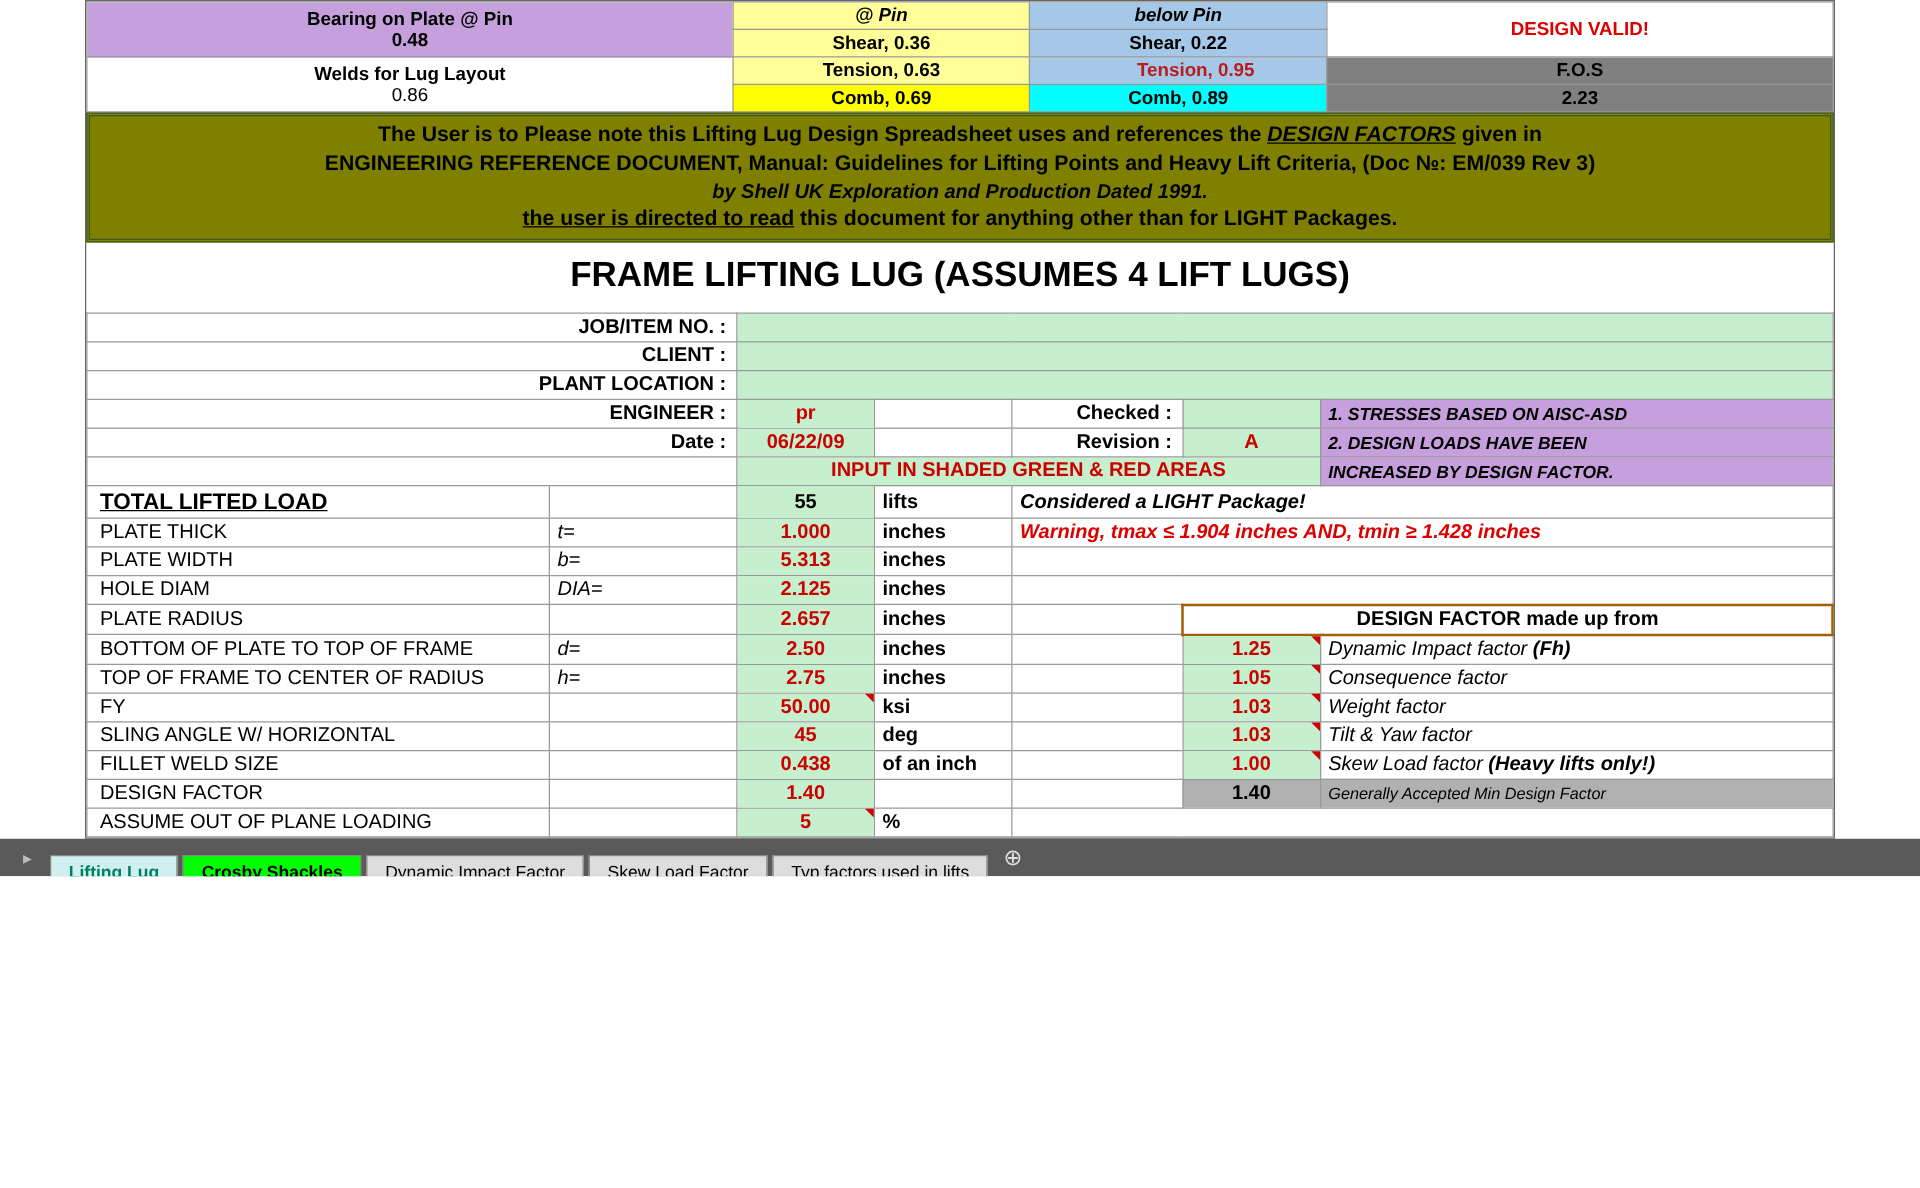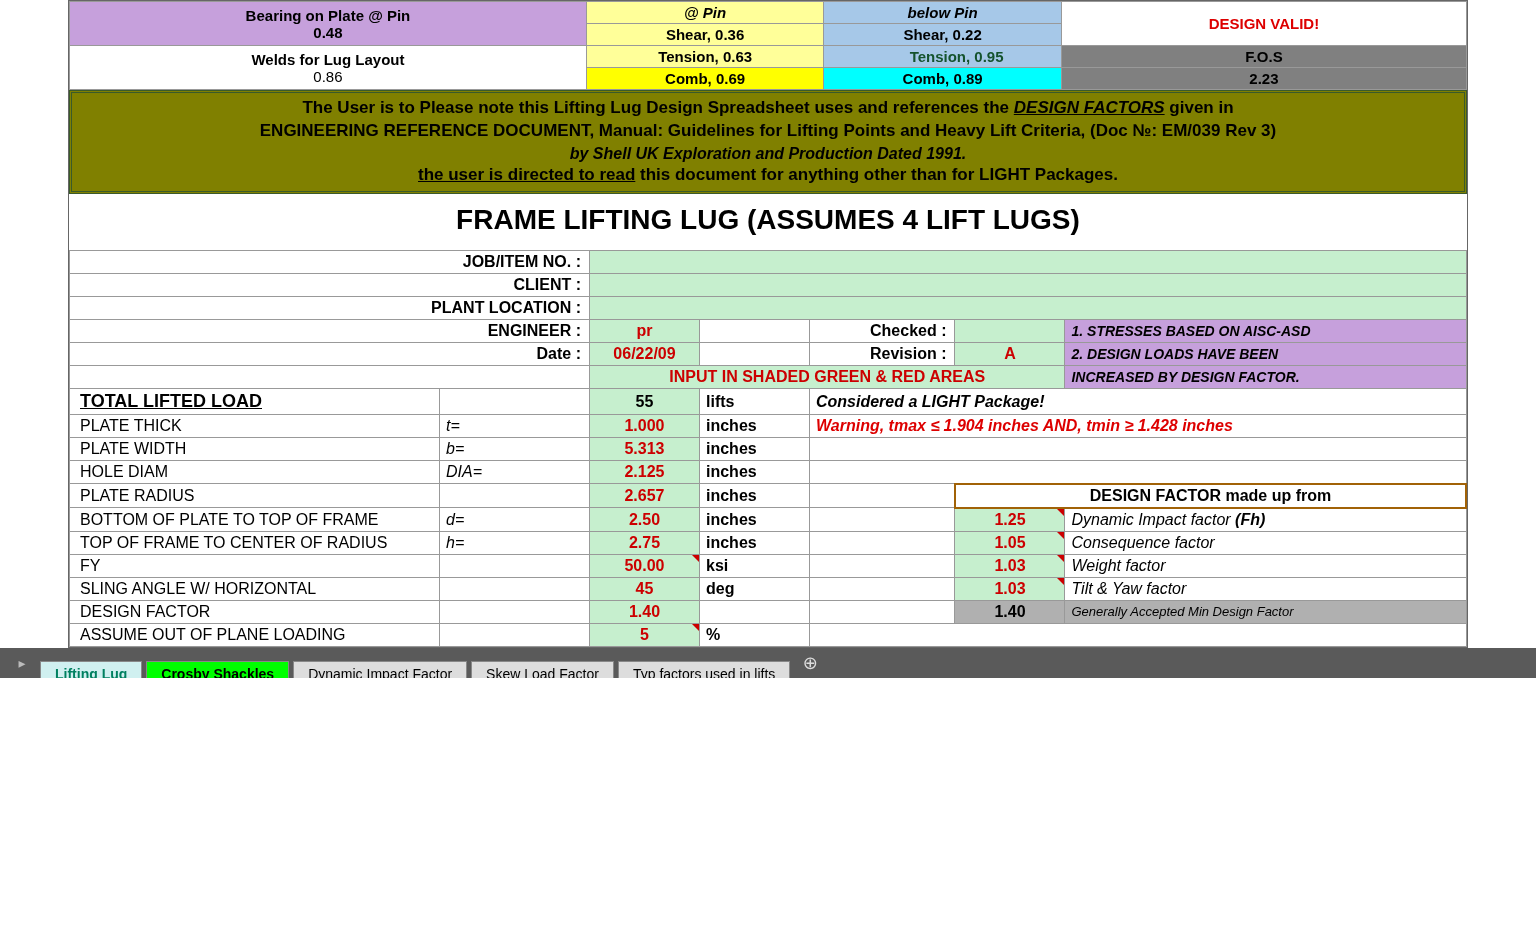--- a/index.html
+++ b/index.html
@@ -9,21 +9,21 @@
 td { border: 1px solid #999; padding: 2px 6px; text-align: center; vertical-align: middle; height: 22px; }
 
 
 .purple { background: #c6a0dc; font-weight: bold; }
 .yellow-lt { background: #ffff99; font-weight: bold; font-style: italic; }
 .blue-lt { background: #a6c8e8; font-weight: bold; font-style: italic; }
 .yellow-br { background: #ffff00; font-weight: bold; margin-left: 20px; }
 .cyan-br { background: #00ffff; font-weight: bold; }
 .grey-br { background: #808080; font-weight: bold; }
 .design-valid { color: #d00; font-weight: bold; border: 1px solid #999; }
-.red-text { color: #14532d; padding-left: 34px; }
+.red-text { color: #b91c1c; padding-left: 34px; }
 
 
 .olive-note { background: #808000; color: #000; font-weight: bold; text-align: center; padding: 4px; border: 3px double #3a5a2a; font-size: 17px; line-height: 1.35; }
 .olive-note .row2 { font-style: italic; font-size: 16px; }
 .olive-note u { text-decoration: underline; }
 .olive-note .df { font-style: italic; text-decoration: underline; }
 
 
 .title { font-size: 28px; font-weight: bold; text-align: center; padding: 10px 0 14px 0; }
 
@@ -200,20 +200,29 @@
         <tr>
           <td class="lbl">SLING ANGLE W/ HORIZONTAL</td>
           <td class="sym"></td>
           <td class="val">45</td>
           <td class="unit">deg</td>
           <td></td>
           <td class="df-val tri" style="width: 90px;">1.03</td>
           <td colspan="2" class="df-lbl">Tilt &amp; Yaw factor</td>
         </tr>
         <tr>
+          <td class="lbl">FILLET WELD SIZE</td>
+          <td class="sym"></td>
+          <td class="val">0.438</td>
+          <td class="unit">of an inch</td>
+          <td></td>
+          <td class="df-val tri" style="width: 90px;">1.00</td>
+          <td colspan="2" class="df-lbl">Skew Load factor <b>(Heavy lifts only!)</b></td>
+        </tr>
+        <tr>
           <td class="lbl">DESIGN FACTOR</td>
           <td class="sym"></td>
           <td class="val">1.40</td>
           <td class="unit"></td>
           <td></td>
           <td class="df-grey">1.40</td>
           <td colspan="2" class="df-grey-lbl">Generally Accepted Min Design Factor</td>
         </tr>
         <tr>
           <td class="lbl">ASSUME OUT OF PLANE LOADING</td>

